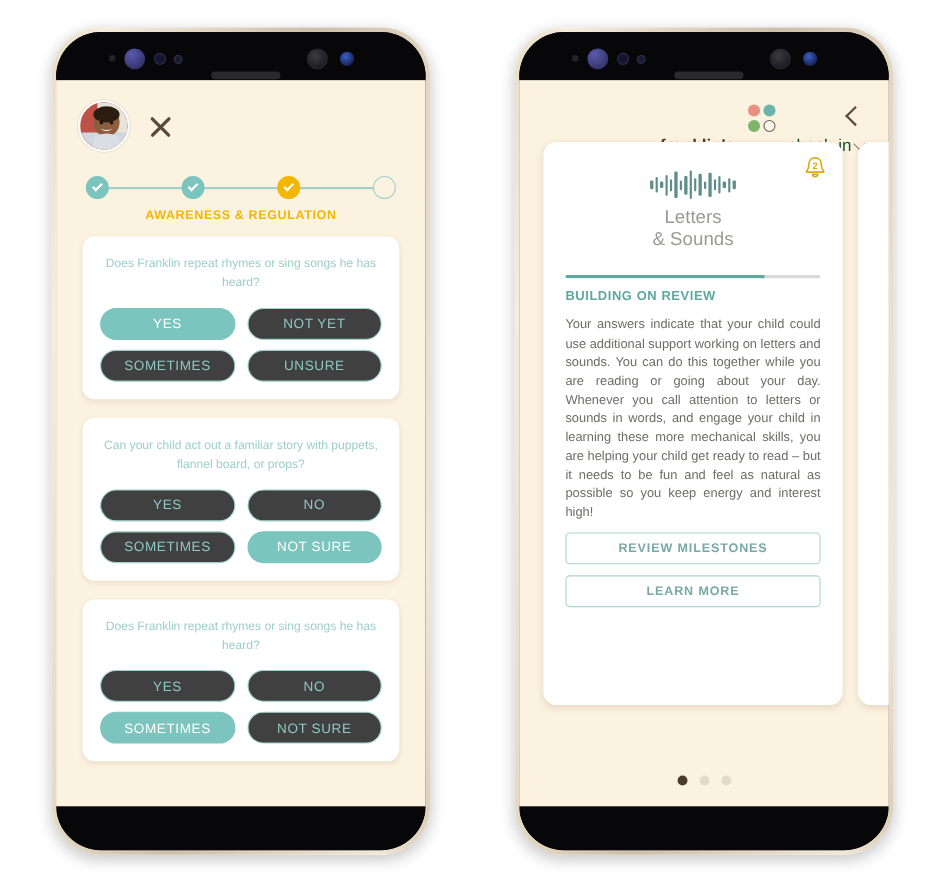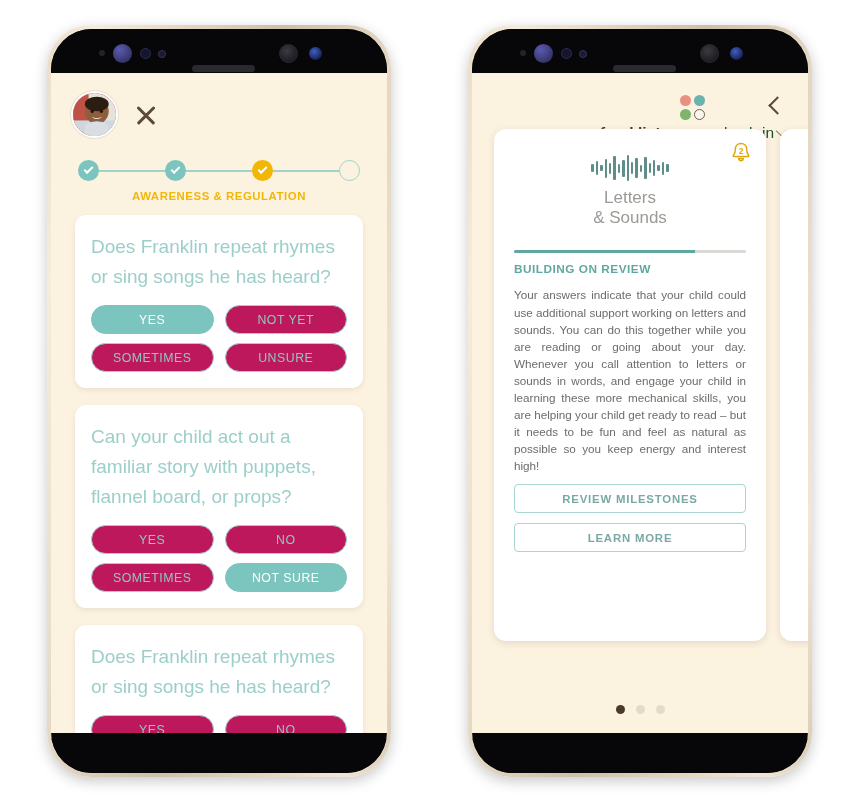--- a/index.html
+++ b/index.html
@@ -101,28 +101,28 @@
     text-align: center; color: #f2b705; font-weight: bold;
     font-size: 11.4px; letter-spacing: .55px; margin-top: 8px;
   }
 
   .cards { margin-top: 13px; padding: 0 24px; }
   .qcard {
     background: #fff; border-radius: 11px; padding: 17px 16px 16px 16px;
     margin-bottom: 17px; box-shadow: 0 2px 5px rgba(120,100,70,.13);
   }
   .qtext {
-    color: #9ccfca; font-size: 19px; line-height: 1.58;
+    text-align: center; color: #9ccfca; font-size: 11px; line-height: 1.58;
     margin-bottom: 13px; font-weight: 400;
   }
   .opts { display: grid; grid-template-columns: 1fr 1fr; gap: 9px 11px; }
   .opt {
     height: 29px; border-radius: 15px; display: flex; align-items: center;
     justify-content: center; font-size: 12.3px; letter-spacing: .55px;
-    border: 1.4px solid #9fd2cd; color: #8ec9c3; background: #be185d;
+    border: 1.4px solid #9fd2cd; color: #8ec9c3; background: #404040;
     cursor: pointer; user-select: none;
   }
   .opt.sel { background: #7cc4be; border-color: #7cc4be; color: #ffffff; }
 
   
   .appB { position: relative; width: 100%; height: 100%; background: #fcf2e0; }
   .hdrB {
     display: flex; align-items: flex-end; padding: 12px 22px 0 22px; height: 56px; flex-direction: column;
   }
   .chev-back {

